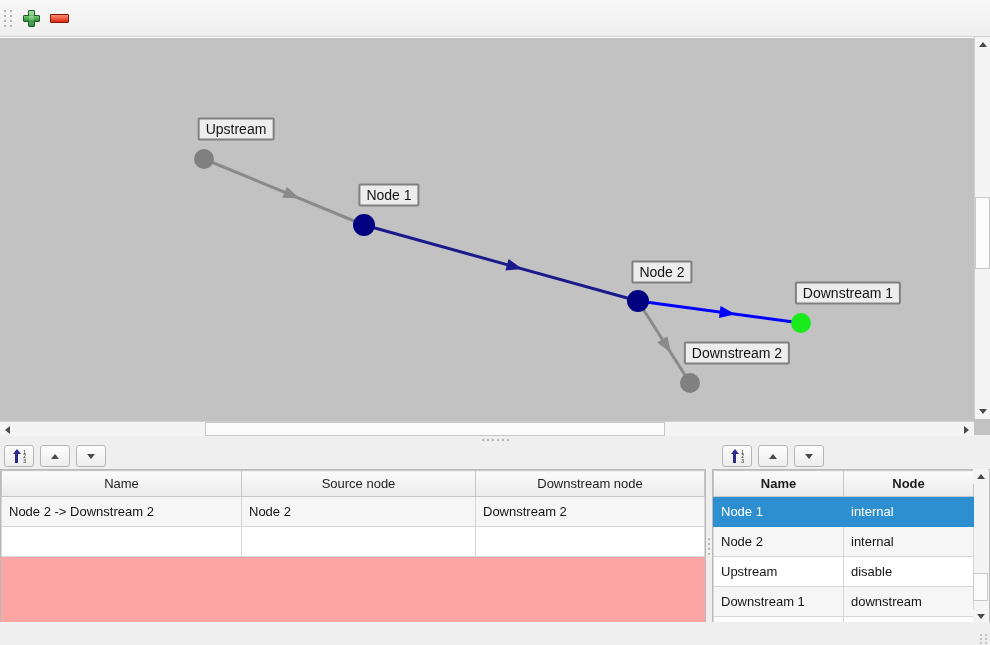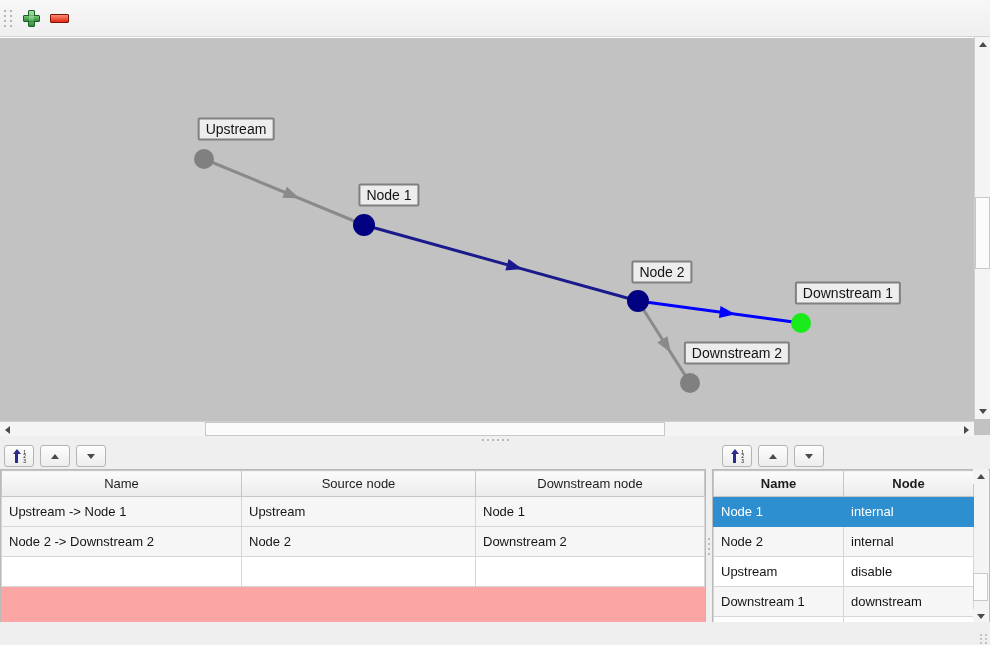--- a/index.html
+++ b/index.html
@@ -268,25 +268,20 @@
           </colgroup>
         <thead>
             <tr id="edges-head">
               <th>Name</th>
               <th>Source node</th>
               <th>Downstream node</th>
             </tr>
           </thead>
         <tbody id="edges-body">
             <tr class="alt">
-              <td>Upstream -&gt; Node 1</td>
-              <td>Upstream</td>
-              <td>Node 1</td>
-            </tr>
-            <tr class="alt">
               <td>Node 2 -&gt; Downstream 2</td>
               <td>Node 2</td>
               <td>Downstream 2</td>
             </tr>
             <tr>
               <td>&nbsp;</td>
               <td>&nbsp;</td>
               <td>&nbsp;</td>
             </tr>
           </tbody>

